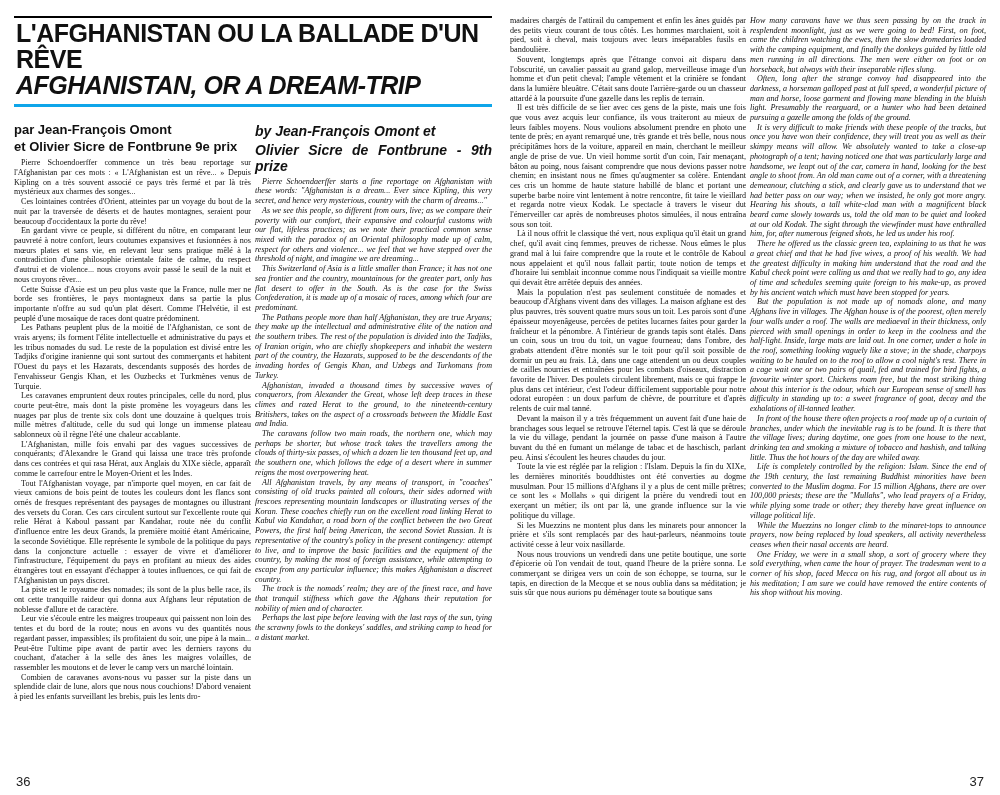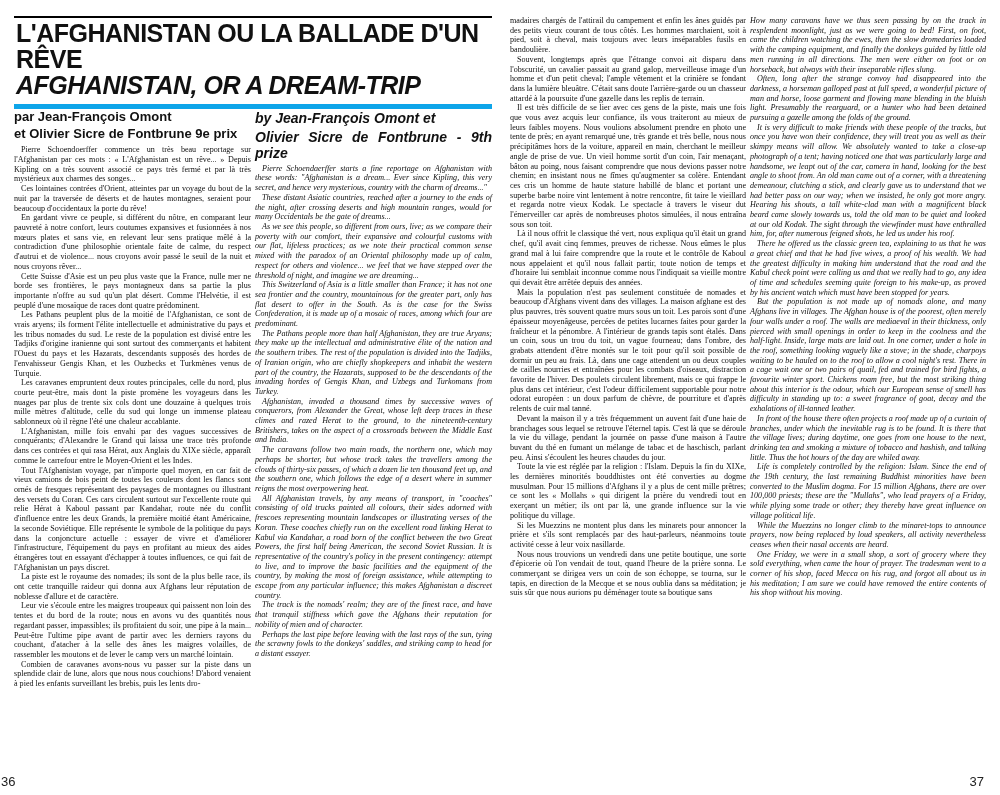--- a/index.html
+++ b/index.html
@@ -32,23 +32,23 @@
     padding-right: 8px;
   }
   .page-right {
     width: 488px;
     box-sizing: border-box;
     padding-left: 10px;
     border-left: 0;
   }
   .title-block {
     border-top: 2px solid #000;
-    border-bottom: 5px solid #0ea5e9;
+    border-bottom: 3px solid #0ea5e9;
     padding: 3px 0 5px 0;
-    margin-bottom: 1px;
+    margin-bottom: 16px;
   }
   .title-line1, .title-line2 {
     font-family: "Liberation Sans", sans-serif;
     font-weight: bold;
     letter-spacing: -0.5px;
     line-height: 1.02;
   }
   .title-line1 {
     font-size: 25px;
     padding-left: 2px;
@@ -95,21 +95,21 @@
   .ital p, p.ital {
     font-style: italic;
   }
   .folio {
     position: absolute;
     bottom: 6px;
     font-family: "Liberation Sans", sans-serif;
     font-size: 13px;
     color: #222;
   }
-  .folio-left { left: 1px; }
+  .folio-left { left: 16px; }
   .folio-right { right: 16px; }
 </style>
 </head>
 <body>
 
 <div class="page">
 
   <div class="spread">
 
     <div class="page-left">
@@ -134,29 +134,28 @@
           <p>Tout l'Afghanistan voyage, par n'importe quel moyen, en car fait de vieux camions de bois peint de toutes les couleurs dont les flancs sont ornés de fresques représentant des paysages de montagnes ou illustrant des versets du Coran. Ces cars circulent surtout sur l'excellente route qui relie Hérat à Kaboul passant par Kandahar, route née du conflit d'influence entre les deux Grands, la première moitié étant Américaine, la seconde Soviétique. Elle représente le symbole de la politique du pays dans la conjoncture actuelle : essayer de vivre et d'améliorer l'infrastructure, l'équipement du pays en profitant au mieux des aides étrangères tout en essayant d'échapper à toutes influences, ce qui fait de l'Afghanistan un pays discret.</p>
           <p>La piste est le royaume des nomades; ils sont de la plus belle race, ils ont cette tranquille raideur qui donna aux Afghans leur réputation de noblesse d'allure et de caractère.</p>
           <p>Leur vie s'écoule entre les maigres troupeaux qui paissent non loin des tentes et du bord de la route; nous en avons vu des quantités nous regardant passer, impassibles; ils profitaient du soir, une pipe à la main... Peut-être l'ultime pipe avant de partir avec les derniers rayons du couchant, d'atacher à la selle des ânes les maigres volailles, de rassembler les moutons et de lever le camp vers un marché lointain.</p>
           <p>Combien de caravanes avons-nous vu passer sur la piste dans un splendide clair de lune, alors que nous nous couchions! D'abord venaient à pied les enfants surveillant les brebis, puis les lents dro-</p>
         </div>
 
         <div class="col ital">
           <div class="byline-it">by Jean-François Omont et</div>
           <div class="byline-it">Olivier Sicre de Fontbrune - 9th prize</div>
           <p>Pierre Schoendaerffer starts a fine reportage on Afghanistan with these words: "Afghanistan is a dream... Ever since Kipling, this very secret, and hence very mysterious, country with the charm of dreams..."</p>
-          <p>These distant Asiatic countries, reached after a journey to the ends of the night, after crossing deserts and high mountain ranges, would for many Occidentals be the gate of dreams...</p>
           <p>As we see this people, so different from ours, live; as we compare their poverty with our comfort, their expansive and colourful customs with our flat, lifeless practices; as we note their practical common sense mixed with the paradox of an Oriental philosophy made up of calm, respect for others and violence... we feel that we have stepped over the threshold of night, and imagine we are dreaming...</p>
           <p>This Switzerland of Asia is a little smaller than France; it has not one sea frontier and the country, mountainous for the greater part, only has flat desert to offer in the South. As is the case for the Swiss Confederation, it is made up of a mosaic of races, among which four are predominant.</p>
           <p>The Pathans people more than half Afghanistan, they are true Aryans; they make up the intellectual and administrative élite of the nation and the southern tribes. The rest of the population is divided into the Tadjiks, of Iranian origin, who are chiefly shopkeepers and inhabit the western part of the country, the Hazarats, supposed to be the descendants of the invading hordes of Gengis Khan, and Uzbegs and Turkomans from Turkey.</p>
           <p>Afghanistan, invaded a thousand times by successive waves of conquerors, from Alexander the Great, whose left deep traces in these climes and razed Herat to the ground, to the nineteenth-century Britishers, takes on the aspect of a crossroads between the Middle East and India.</p>
           <p>The caravans follow two main roads, the northern one, which may perhaps be shorter, but whose track takes the travellers among the clouds of thirty-six passes, of which a dozen lie ten thousand feet up, and the southern one, which follows the edge of a desert where in summer reigns the most overpowering heat.</p>
           <p>All Afghanistan travels, by any means of transport, in "coaches" consisting of old trucks painted all colours, their sides adorned with frescoes representing mountain landscapes or illustrating verses of the Koran. These coaches chiefly run on the excellent road linking Herat to Kabul via Kandahar, a road born of the conflict between the two Great Powers, the first half being American, the second Soviet Russian. It is representative of the country's policy in the present contingency: attempt to live, and to improve the basic facilities and the equipment of the country, by making the most of foreign assistance, while attempting to escape from any particular influence; this makes Afghanistan a discreet country.</p>
           <p>The track is the nomads' realm; they are of the finest race, and have that tranquil stiffness which gave the Afghans their reputation for nobility of mien and of character.</p>
-          <p>Perhaps the last pipe before leaving with the last rays of the sun, tying the scrawny fowls to the donkeys' saddles, and striking camp to head for a distant essayer.</p>
+          <p>Perhaps the last pipe before leaving with the last rays of the sun, tying the scrawny fowls to the donkeys' saddles, and striking camp to head for a distant market.</p>
         </div>
 
       </div>
     </div>
 
     <div class="page-right">
       <div class="cols-2">
 
         <div class="col">
           <p class="noindent">madaires chargés de l'attirail du campement et enfin les ânes guidés par des petits vieux courant de tous côtés. Les hommes marchaient, soit à pied, soit à cheval, mais toujours avec leurs inséparables fusils en bandoulière.</p>

